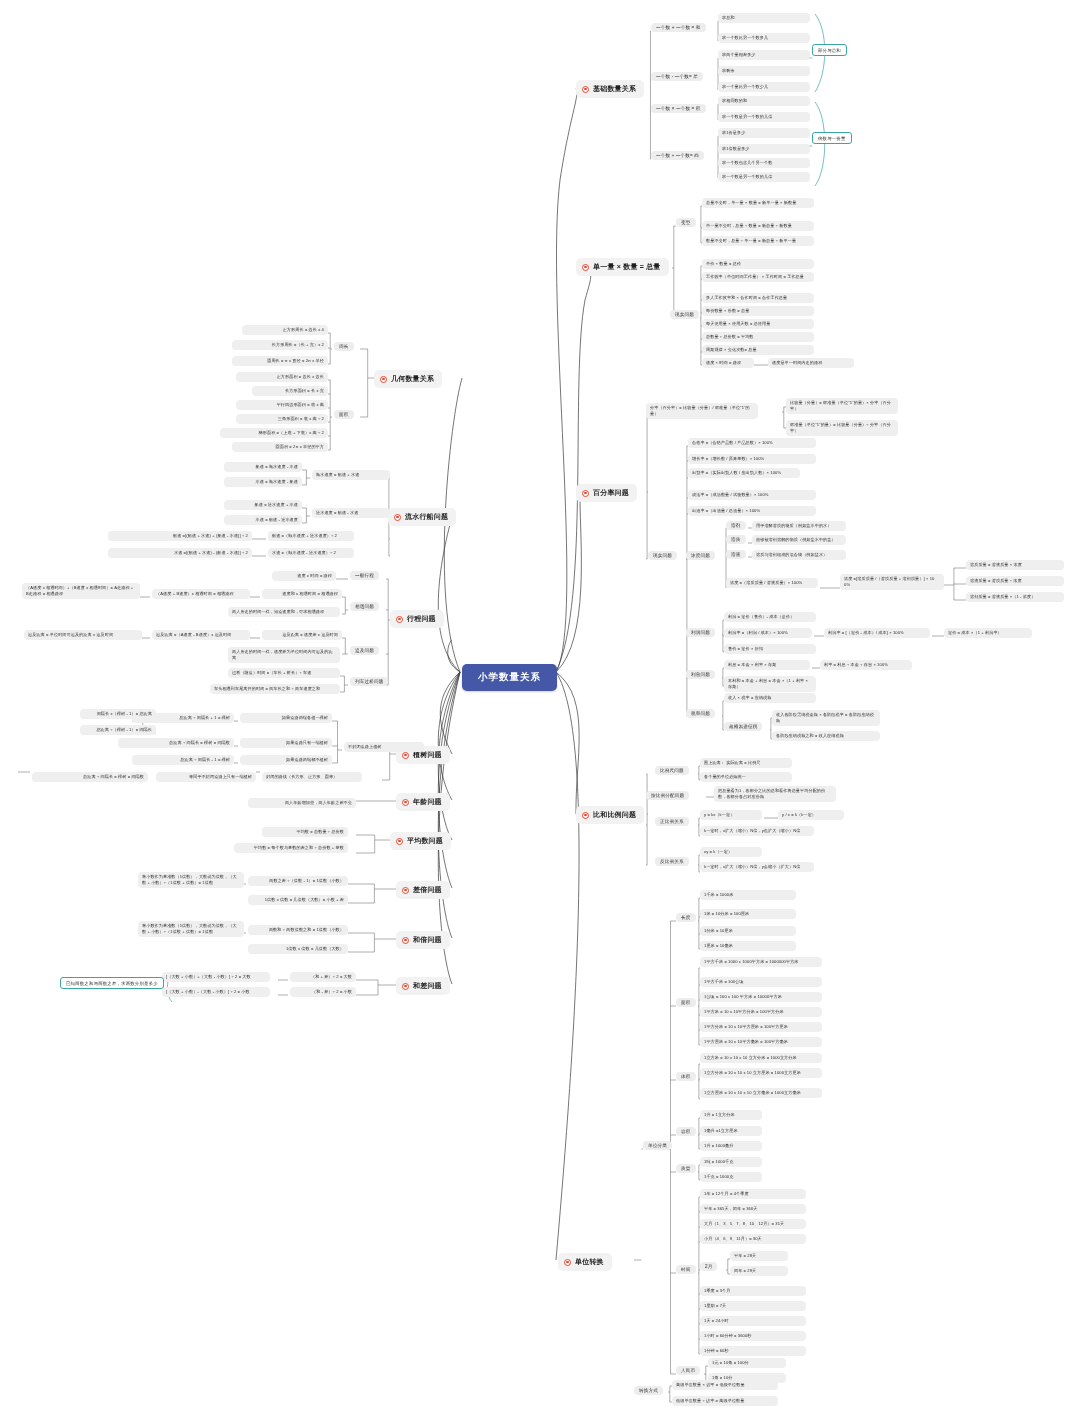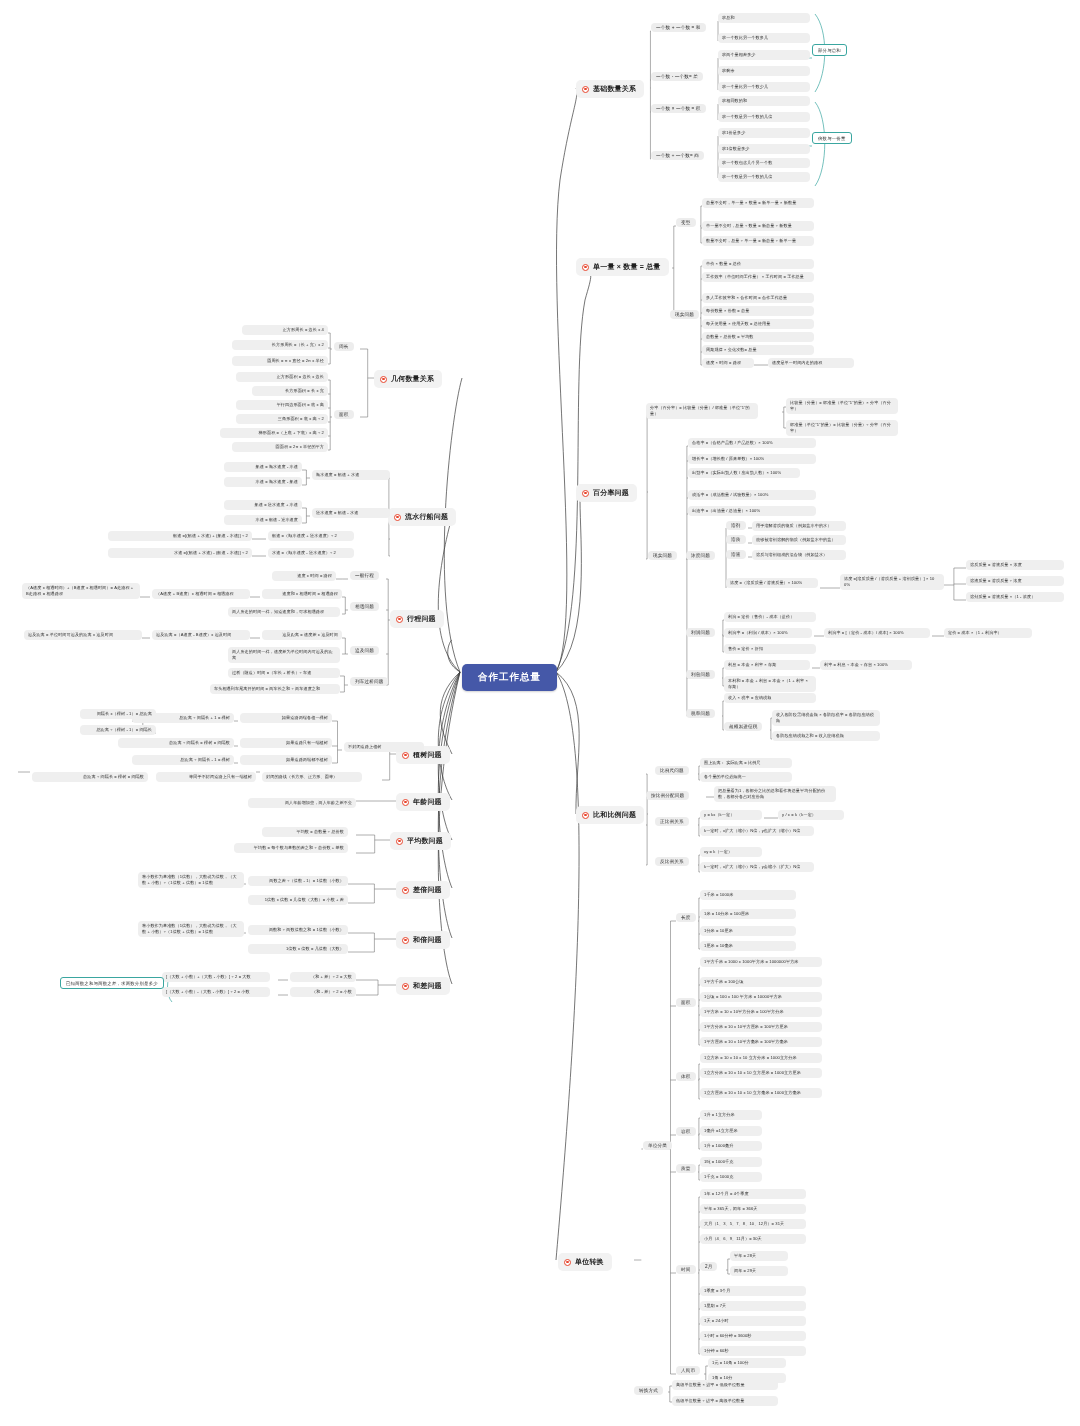--- a/index.html
+++ b/index.html
@@ -404,21 +404,21 @@
     <g id="teal-braces" fill="none" stroke="#3aa6a0" stroke-width="0.7">
         <path d="M815,14 C828,30 828,72 815,92" stroke="#3aa6a0" stroke-width="0.7" fill="none"></path>
         <path d="M806,58 H812" stroke="#3aa6a0" stroke-width="0.7" fill="none"></path>
         <path d="M815,102 C828,118 828,168 815,186" stroke="#3aa6a0" stroke-width="0.7" fill="none"></path>
         <path d="M806,146 H812" stroke="#3aa6a0" stroke-width="0.7" fill="none"></path>
         <path d="M172,972 C166,978 166,996 172,1002" stroke="#3aa6a0" stroke-width="0.7" fill="none"></path>
         <path d="M164,987 H158" stroke="#3aa6a0" stroke-width="0.7" fill="none"></path>
       </g>
   </svg>
 
-  <div id="root" style="left:462px; top:664px;">合作工作总量</div>
+  <div id="root" style="left:462px; top:664px;">小学数量关系</div>
 
   <div class="topic" style="left:576px; top:80px;">
     <span class="dot"></span>
     <span>基础数量关系</span>
   </div>
   <div class="topic" style="left:576px; top:258px;">
     <span class="dot"></span>
     <span>单一量 × 数量 = 总量</span>
   </div>
   <div class="topic" style="left:576px; top:484px;">

